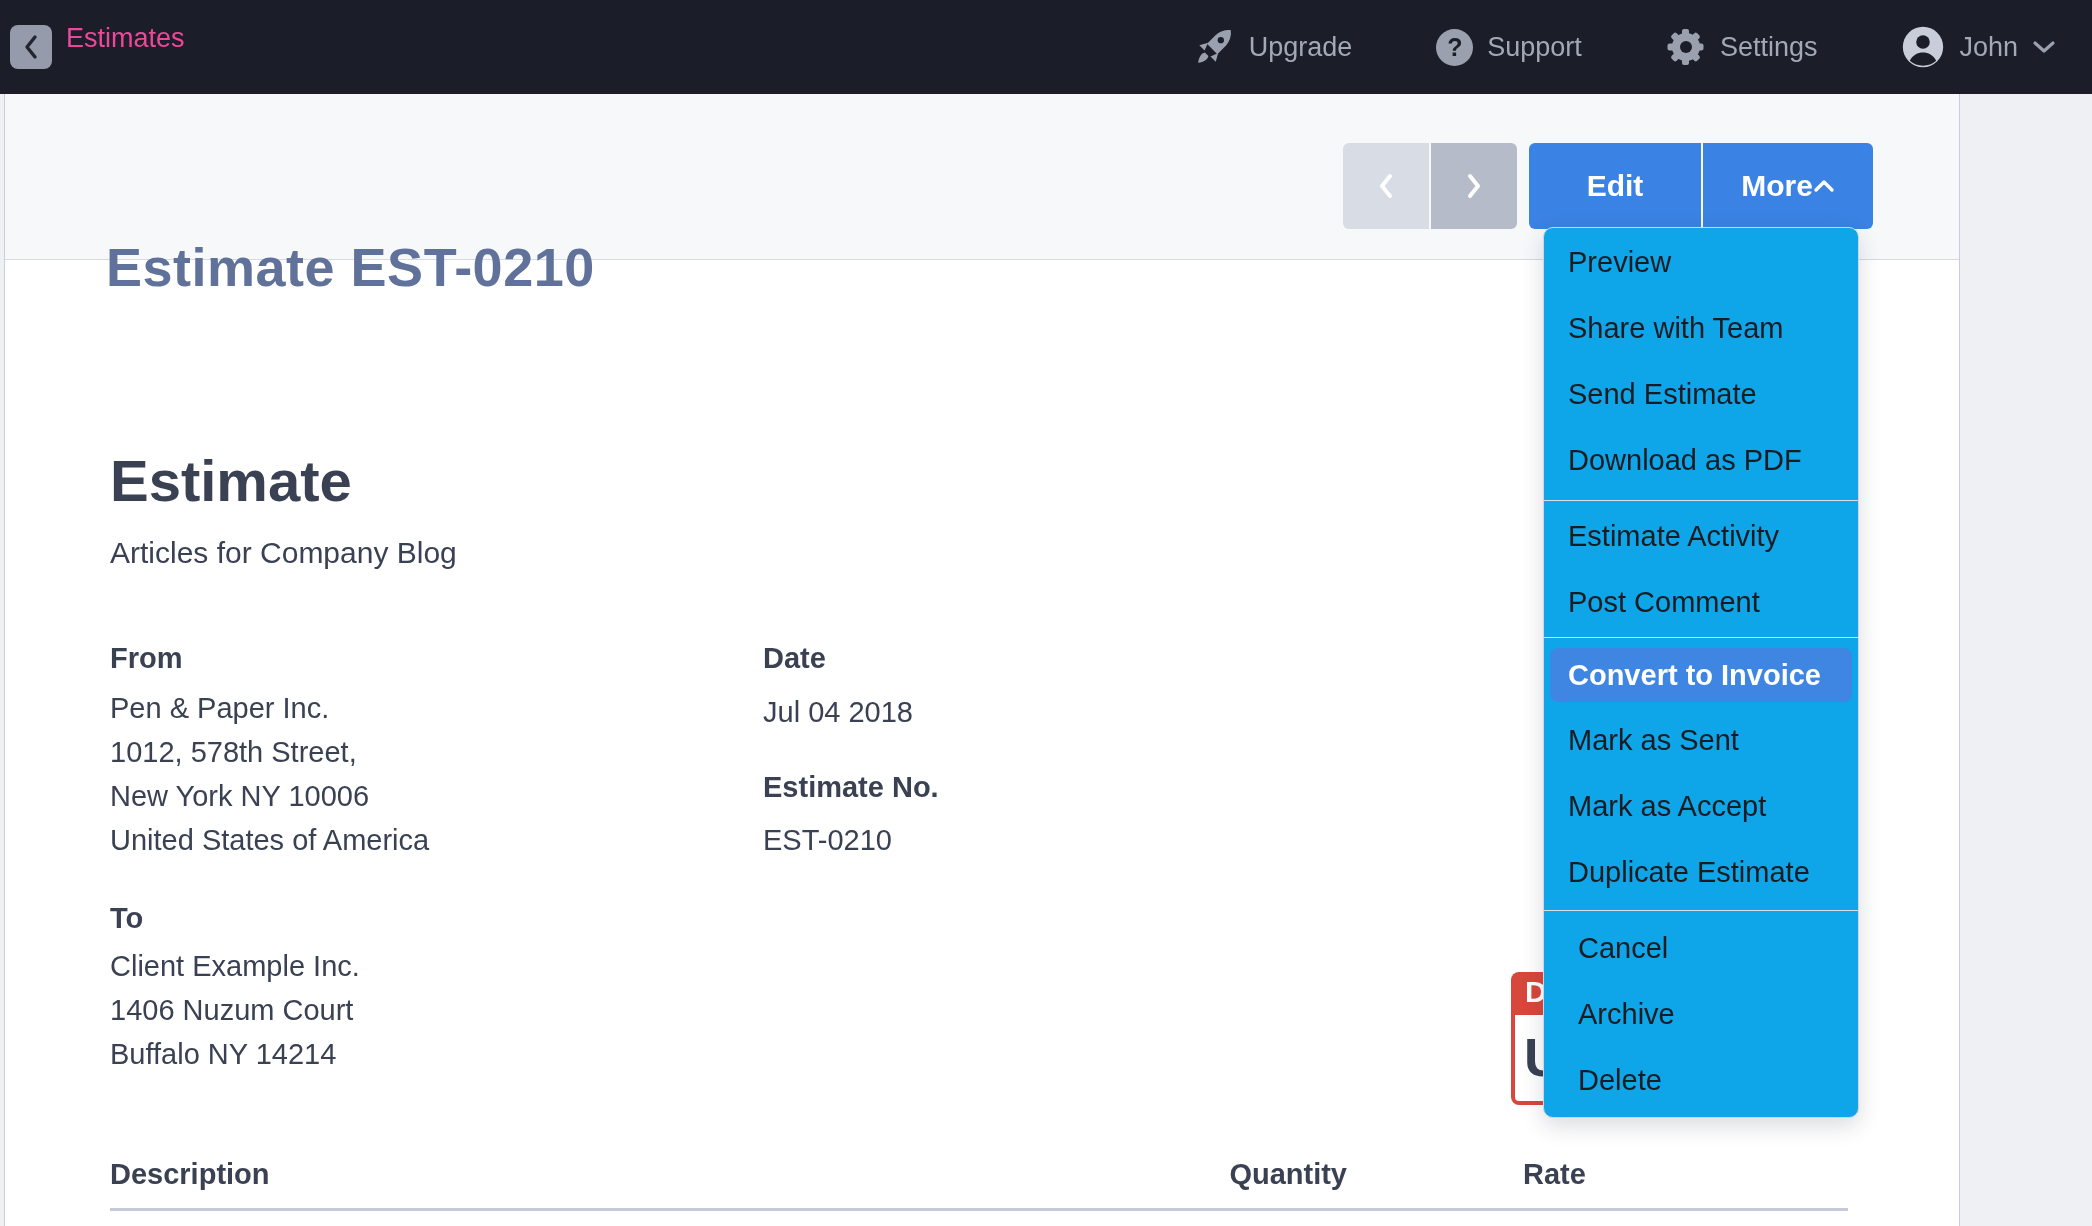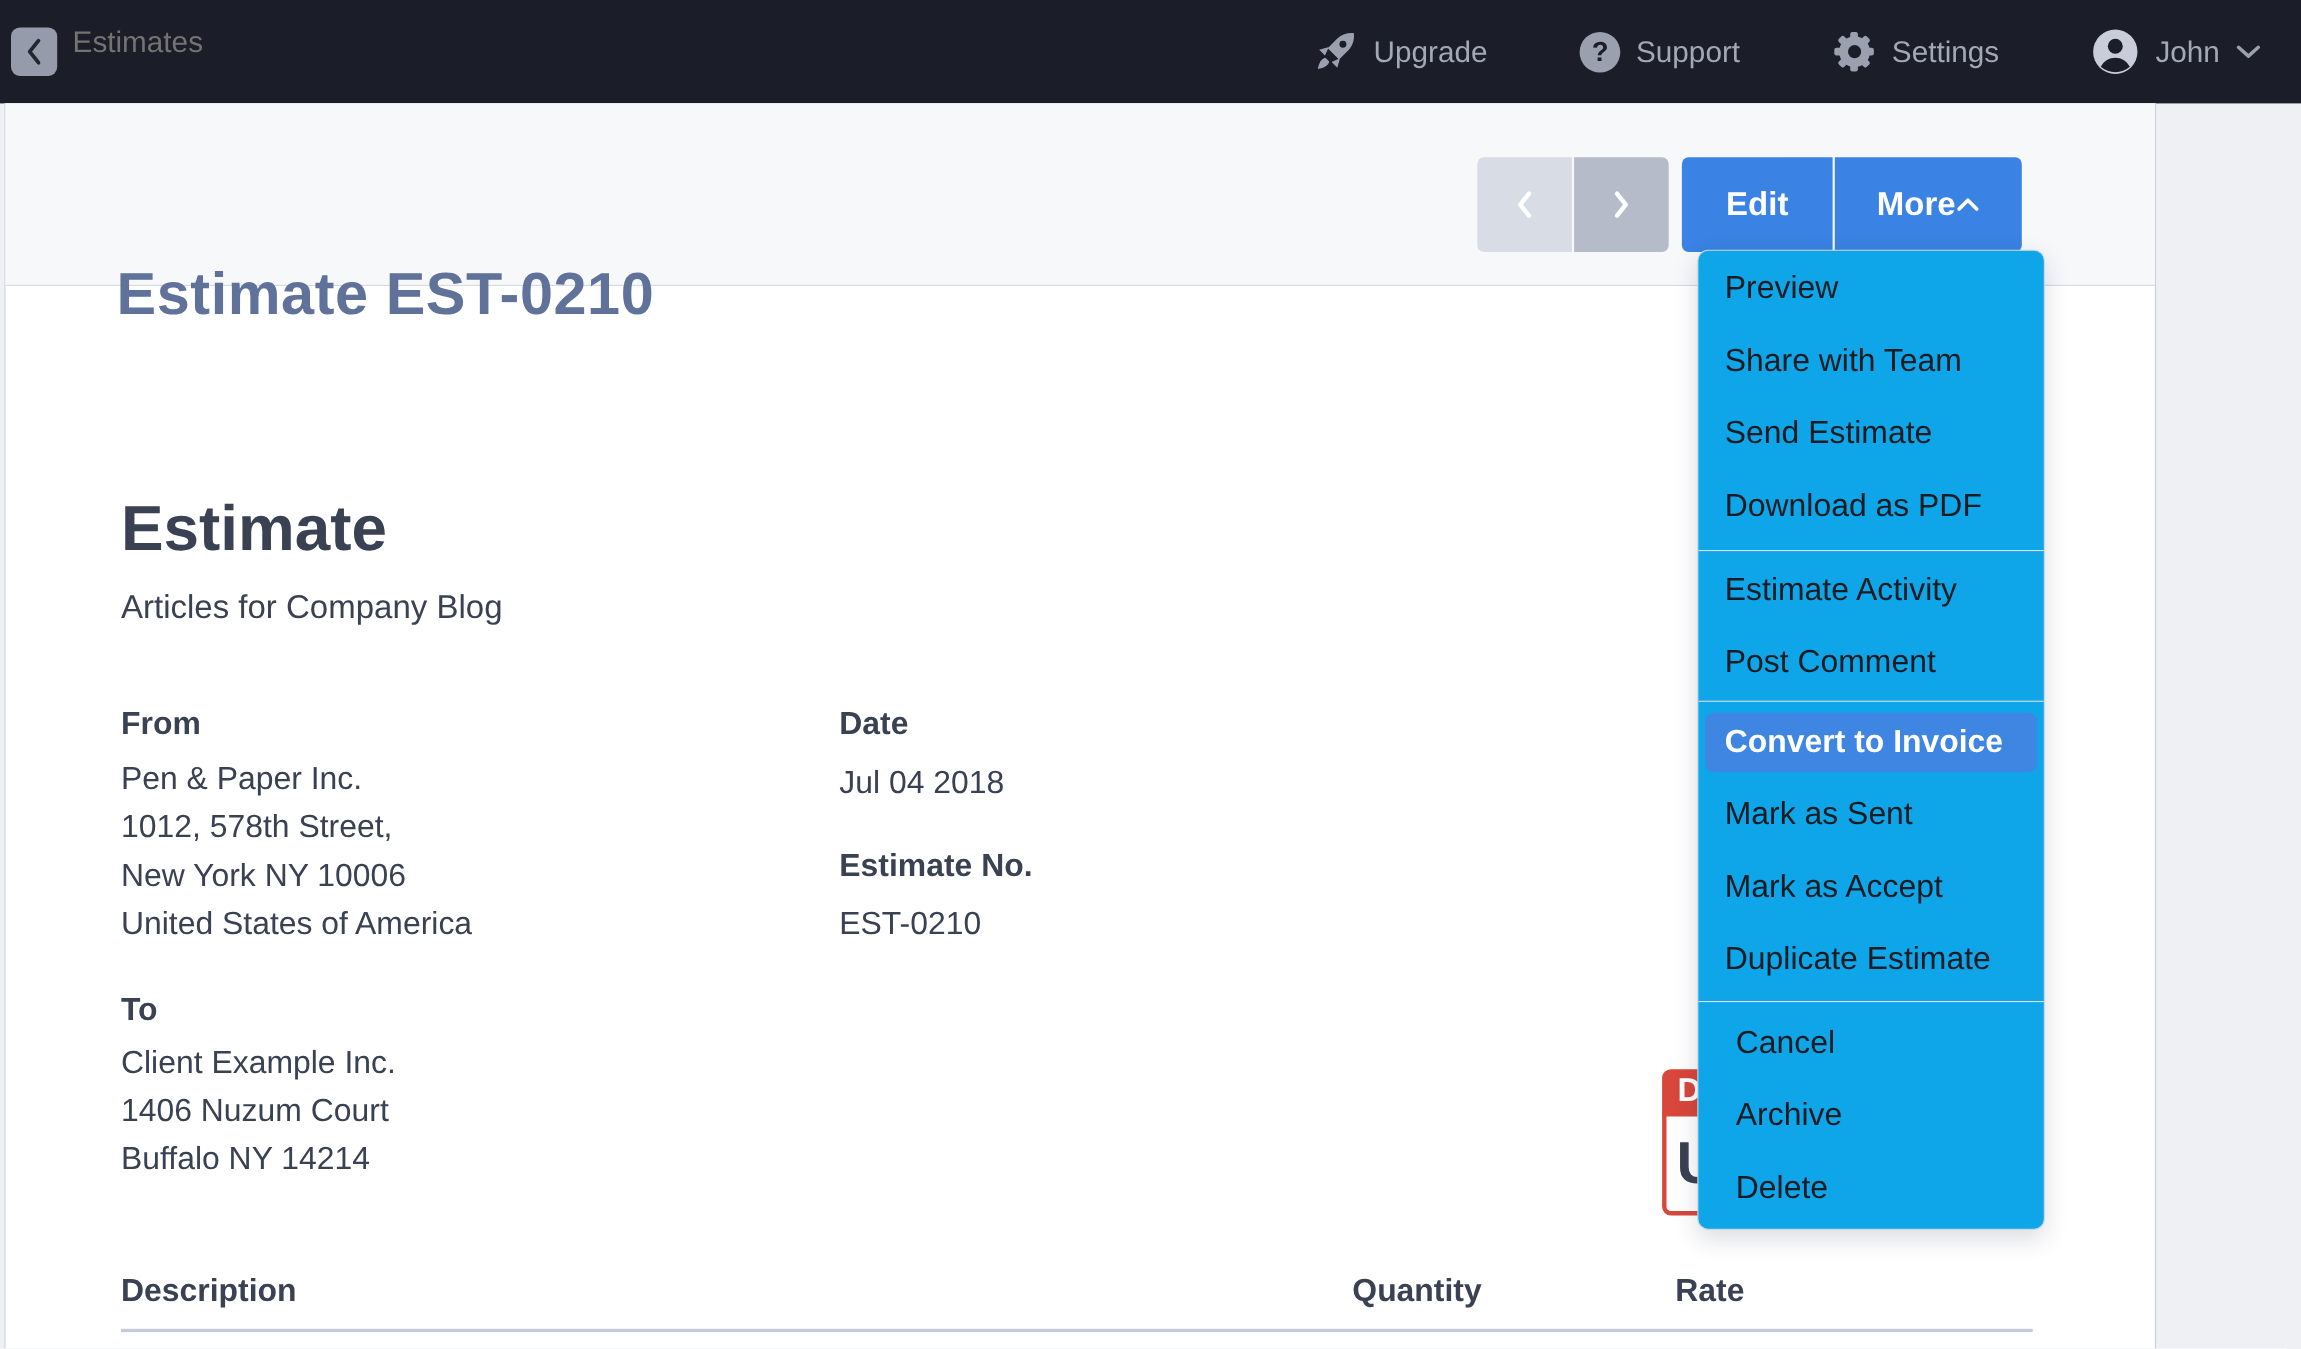--- a/index.html
+++ b/index.html
@@ -15,21 +15,21 @@
   .topbar {
     position:absolute; left:0; top:0; width:2092px; height:94px;
     background:#1b1d28; display:flex; align-items:center;
   }
   .back-btn {
     position:absolute; left:10px; top:25px; width:42px; height:44px;
     background:#959baa; border-radius:8px;
     display:flex; align-items:center; justify-content:center; cursor:pointer;
   }
   .topbar-title { position:absolute; left:66px; top:0; height:76px; display:flex; align-items:center;
-    color:#737373; font-size:27px; }
+    color:#ec4899; font-size:27px; }
   .topbar-right {
     position:absolute; right:36px; top:0; height:94px;
     display:flex; align-items:center;
   }
   .topnav-item { display:flex; align-items:center; gap:14px; margin-left:84px; cursor:pointer;
     color:#a2a8b5; font-size:27px; }
   .qmark {
     width:37px; height:37px; border-radius:50%; background:#9aa0ae;
     display:flex; align-items:center; justify-content:center;
   }
@@ -56,21 +56,21 @@
   .pager { position:absolute; left:1338px; top:49px; display:flex; gap:2px; }
   .pager-btn { width:86px; height:86px; display:flex; align-items:center; justify-content:center; cursor:pointer; }
   .pager-prev { background:#d8dce4; border-radius:6px 0 0 6px; }
   .pager-next { background:#b5bbc8; border-radius:0 6px 6px 0; }
   .actions { position:absolute; left:1524px; top:49px; display:flex; gap:2px; }
   .action-btn {
     height:86px; background:#3a82e3; color:#fff; font-size:30px; font-weight:600;
     display:flex; align-items:center; justify-content:center; cursor:pointer; border:none;
     font-family:inherit;
   }
-  .edit-btn { width:137px; border-radius:6px 0 0 6px; }
+  .edit-btn { width:172px; border-radius:6px 0 0 6px; }
   .more-btn { width:170px; border-radius:0 6px 6px 0; }
 
   
   .abs { position:absolute; }
   .doc-h1 { font-size:58px; font-weight:bold; color:#3a4153; }
   .doc-sub { font-size:30px; color:#3a4153; }
   .lbl { font-size:29px; font-weight:bold; color:#3a4153; }
   .txt { font-size:29px; color:#3a4153; line-height:44px; }
   .th { font-size:29px; font-weight:bold; color:#3a4153; }
   .td { font-size:29px; color:#3a4153; }

